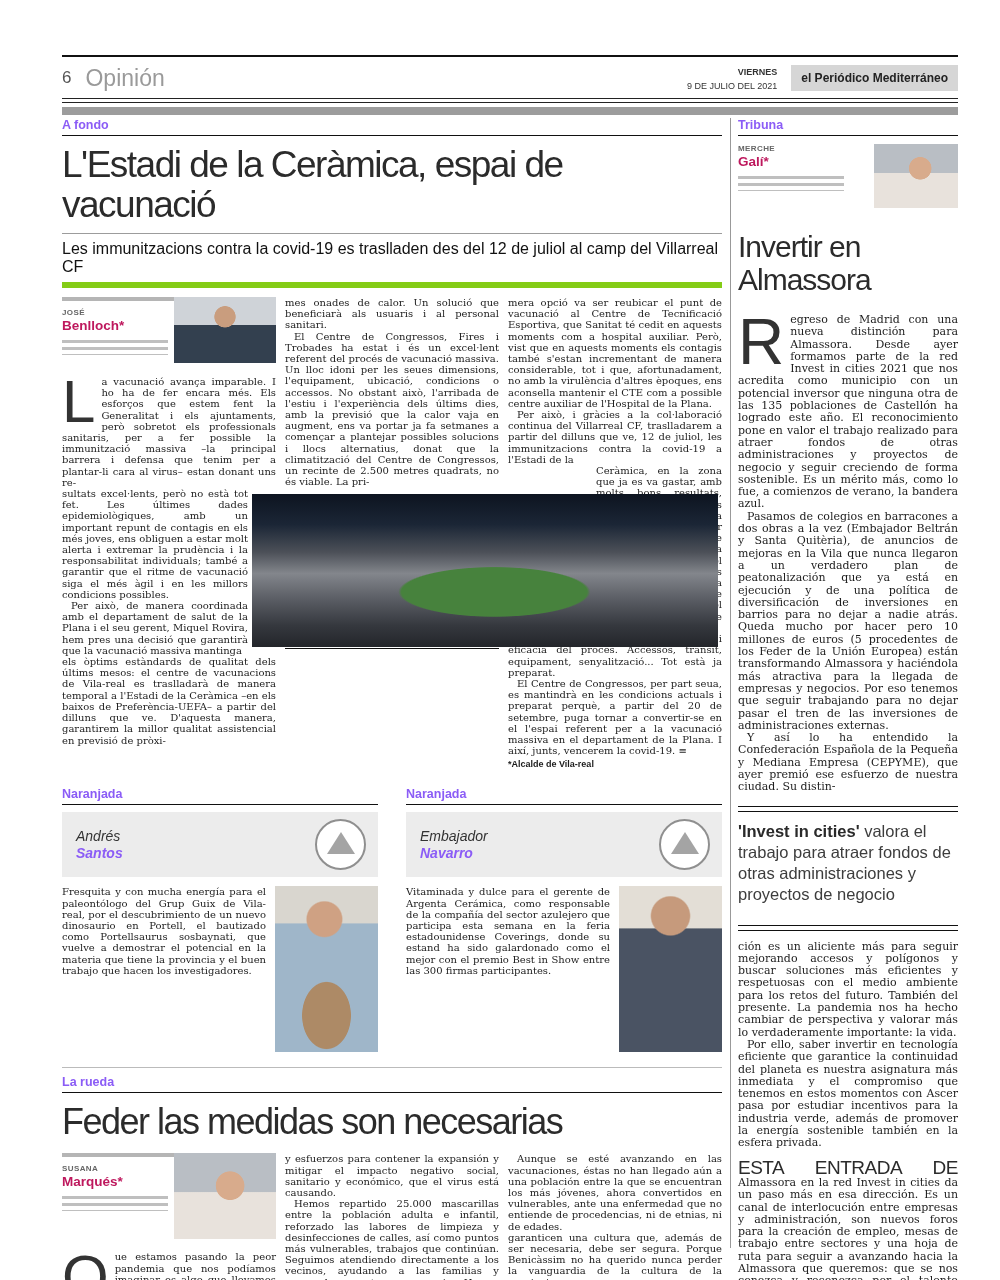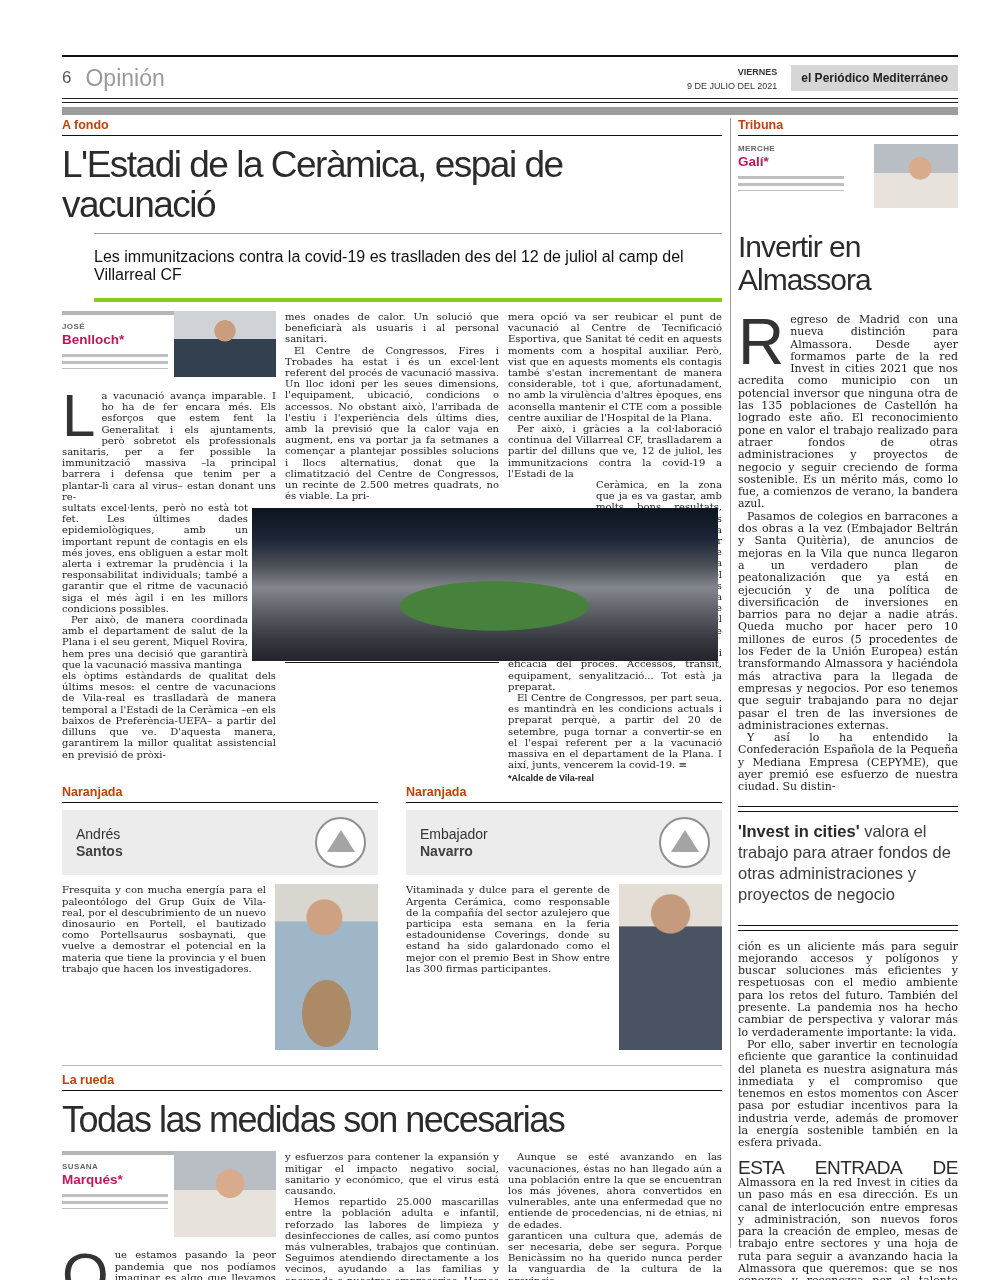--- a/index.html
+++ b/index.html
@@ -18,28 +18,28 @@
   .dateblock .date{font-size:9px;color:#333;}
   .masthead{background:#d6d6d6;padding:6px 10px;font-size:12px;font-weight:bold;color:#222;}
   .dblrule{height:3px;border-top:1px solid #222;border-bottom:1px solid #222;}
   .grayband{height:8px;background:#9c9c9c;margin-top:4px;}
 
   
   .main{position:absolute;left:62px;top:118px;width:660px;}
   .trib{position:absolute;left:738px;top:118px;width:220px;}
   .vdiv{position:absolute;left:730px;top:118px;height:1130px;width:1px;background:#999;}
 
-  .slabel{color:#c2410c;font-weight:bold;font-size:12.5px;padding-bottom:3px;
+  .slabel{color:#8b5cf6;font-weight:bold;font-size:12.5px;padding-bottom:3px;
           border-bottom:1.5px solid #111;}
 
   
   .headline{font-size:37px;font-weight:300;color:#2b2b2b;letter-spacing:-1.5px;
             margin:9px 0 8px;line-height:40px;}
-  .subhead{font-size:16px;color:#111;border-top:1px solid #9c9c9c;border-bottom:4px solid #84cc16;
-           padding:14px 0;margin-bottom:9px;margin-left:32px;}
+  .subhead{font-size:16px;color:#111;border-top:1px solid #9c9c9c;border-bottom:6px solid #84cc16;
+           padding:6px 0;margin-bottom:9px;}
 
   .body3{position:relative;display:flex;gap:9px;}
   .col{width:214px;}
 
   
   .byline{position:relative;height:64px;margin-bottom:11px;border-top:4px solid #b5b5b5;}
   .byline .bphoto{position:absolute;right:0;top:-4px;width:102px;height:66px;}
   .bfirst{font-size:8px;font-weight:bold;color:#666;margin-top:7px;letter-spacing:.4px;}
   .blast{font-size:13.5px;font-weight:bold;color:#be185d;margin-top:1px;}
   .stripes{margin-top:7px;height:15px;width:106px;
@@ -59,26 +59,26 @@
      background:
        radial-gradient(ellipse 160px 42px at 52% 64%, #47823d 0 58%, rgba(71,130,61,0) 60%),
        linear-gradient(180deg,#0d1420 0%,#1b2636 20%,#4c5058 38%,#83868c 52%,#5c5f66 68%,#35383e 86%,#23252a 100%);}
 
   .spacer{height:156px;}
   .dbl{height:4px;border-top:1.5px solid #111;border-bottom:1.5px solid #111;margin-bottom:9px;}
   .pq{font-size:16.5px;line-height:21px;color:#3d3d3d;}
   .pq b{color:#2a2a2a;}
 
   
-  .nar-row{display:flex;gap:28px;margin-top:2px;}
+  .nar-row{display:flex;gap:28px;margin-top:18px;}
   .nar{width:323px;}
   .nar-box{background:#ececec;margin-top:7px;padding:7px 12px 7px 14px;display:flex;
            justify-content:space-between;align-items:center;}
-  .nar-name{font-size:14px;color:#333;line-height:17px;}
-  .nar-name b{color:#404040;}
+  .nar-name{font-size:14px;color:#333;line-height:17px;font-style:italic;}
+  .nar-name b{color:#8b5cf6;}
   .circle{width:47px;height:47px;border:2px solid #8f8f8f;border-radius:50%;background:#fff;
           display:flex;align-items:center;justify-content:center;}
   .tri{width:0;height:0;border-left:14px solid transparent;border-right:14px solid transparent;
        border-bottom:22px solid #a4a4a4;margin-top:-3px;}
   .nar-content{display:flex;gap:9px;margin-top:9px;}
   .nar-text{width:204px;}
   .nar-photo{flex:1;height:166px;}
 
   
   .ph-man-suit{background:radial-gradient(circle at 50% 30%, #c99d7e 0 15%, rgba(0,0,0,0) 16%),
@@ -201,21 +201,21 @@
         </div>
         <div class="nar-content">
           <p class="bt nar-text">Vitaminada y dulce para el gerente de Argenta Cerámica, como responsable de la compañía del sector azulejero que participa esta semana en la feria estadounidense Coverings, donde su estand ha sido galardonado como el mejor con el premio Best in Show entre las 300 firmas participantes.</p>
           <div class="nar-photo ph-jacket"></div>
         </div>
       </div>
     </div>
 
     <div class="larueda">
       <div class="slabel">La rueda</div>
-      <h2 class="lr-head">Todas las medidas son necesarias</h2>
+      <h2 class="lr-head">Feder las medidas son necesarias</h2>
       <div class="body3">
         <div class="col">
           <div class="lr-byline">
             <div class="bphoto ph-woman"></div>
             <div class="bfirst">SUSANA</div>
             <div class="blast">Marqués*</div>
             <div class="stripes"></div>
           </div>
           <p class="bt"><span class="dc">Q</span><span>ue estamos pasando la peor pandemia que nos podíamos imaginar es algo que llevamos oyendo desde hace 16 meses. Los mismos que estamos viviendo una situación que para nada es normal y que ha trastocado los cimientos de nuestro bienestar y de nuestras libertades, demostrándonos cuan frágiles somos y cómo un virus, hasta ahora desconocido para la inmensa mayoría, puede alterar nuestras vidas y cambiar nuestras rutinas, llegando a afectar a tantos países y personas a la vez.</span></p>
 

